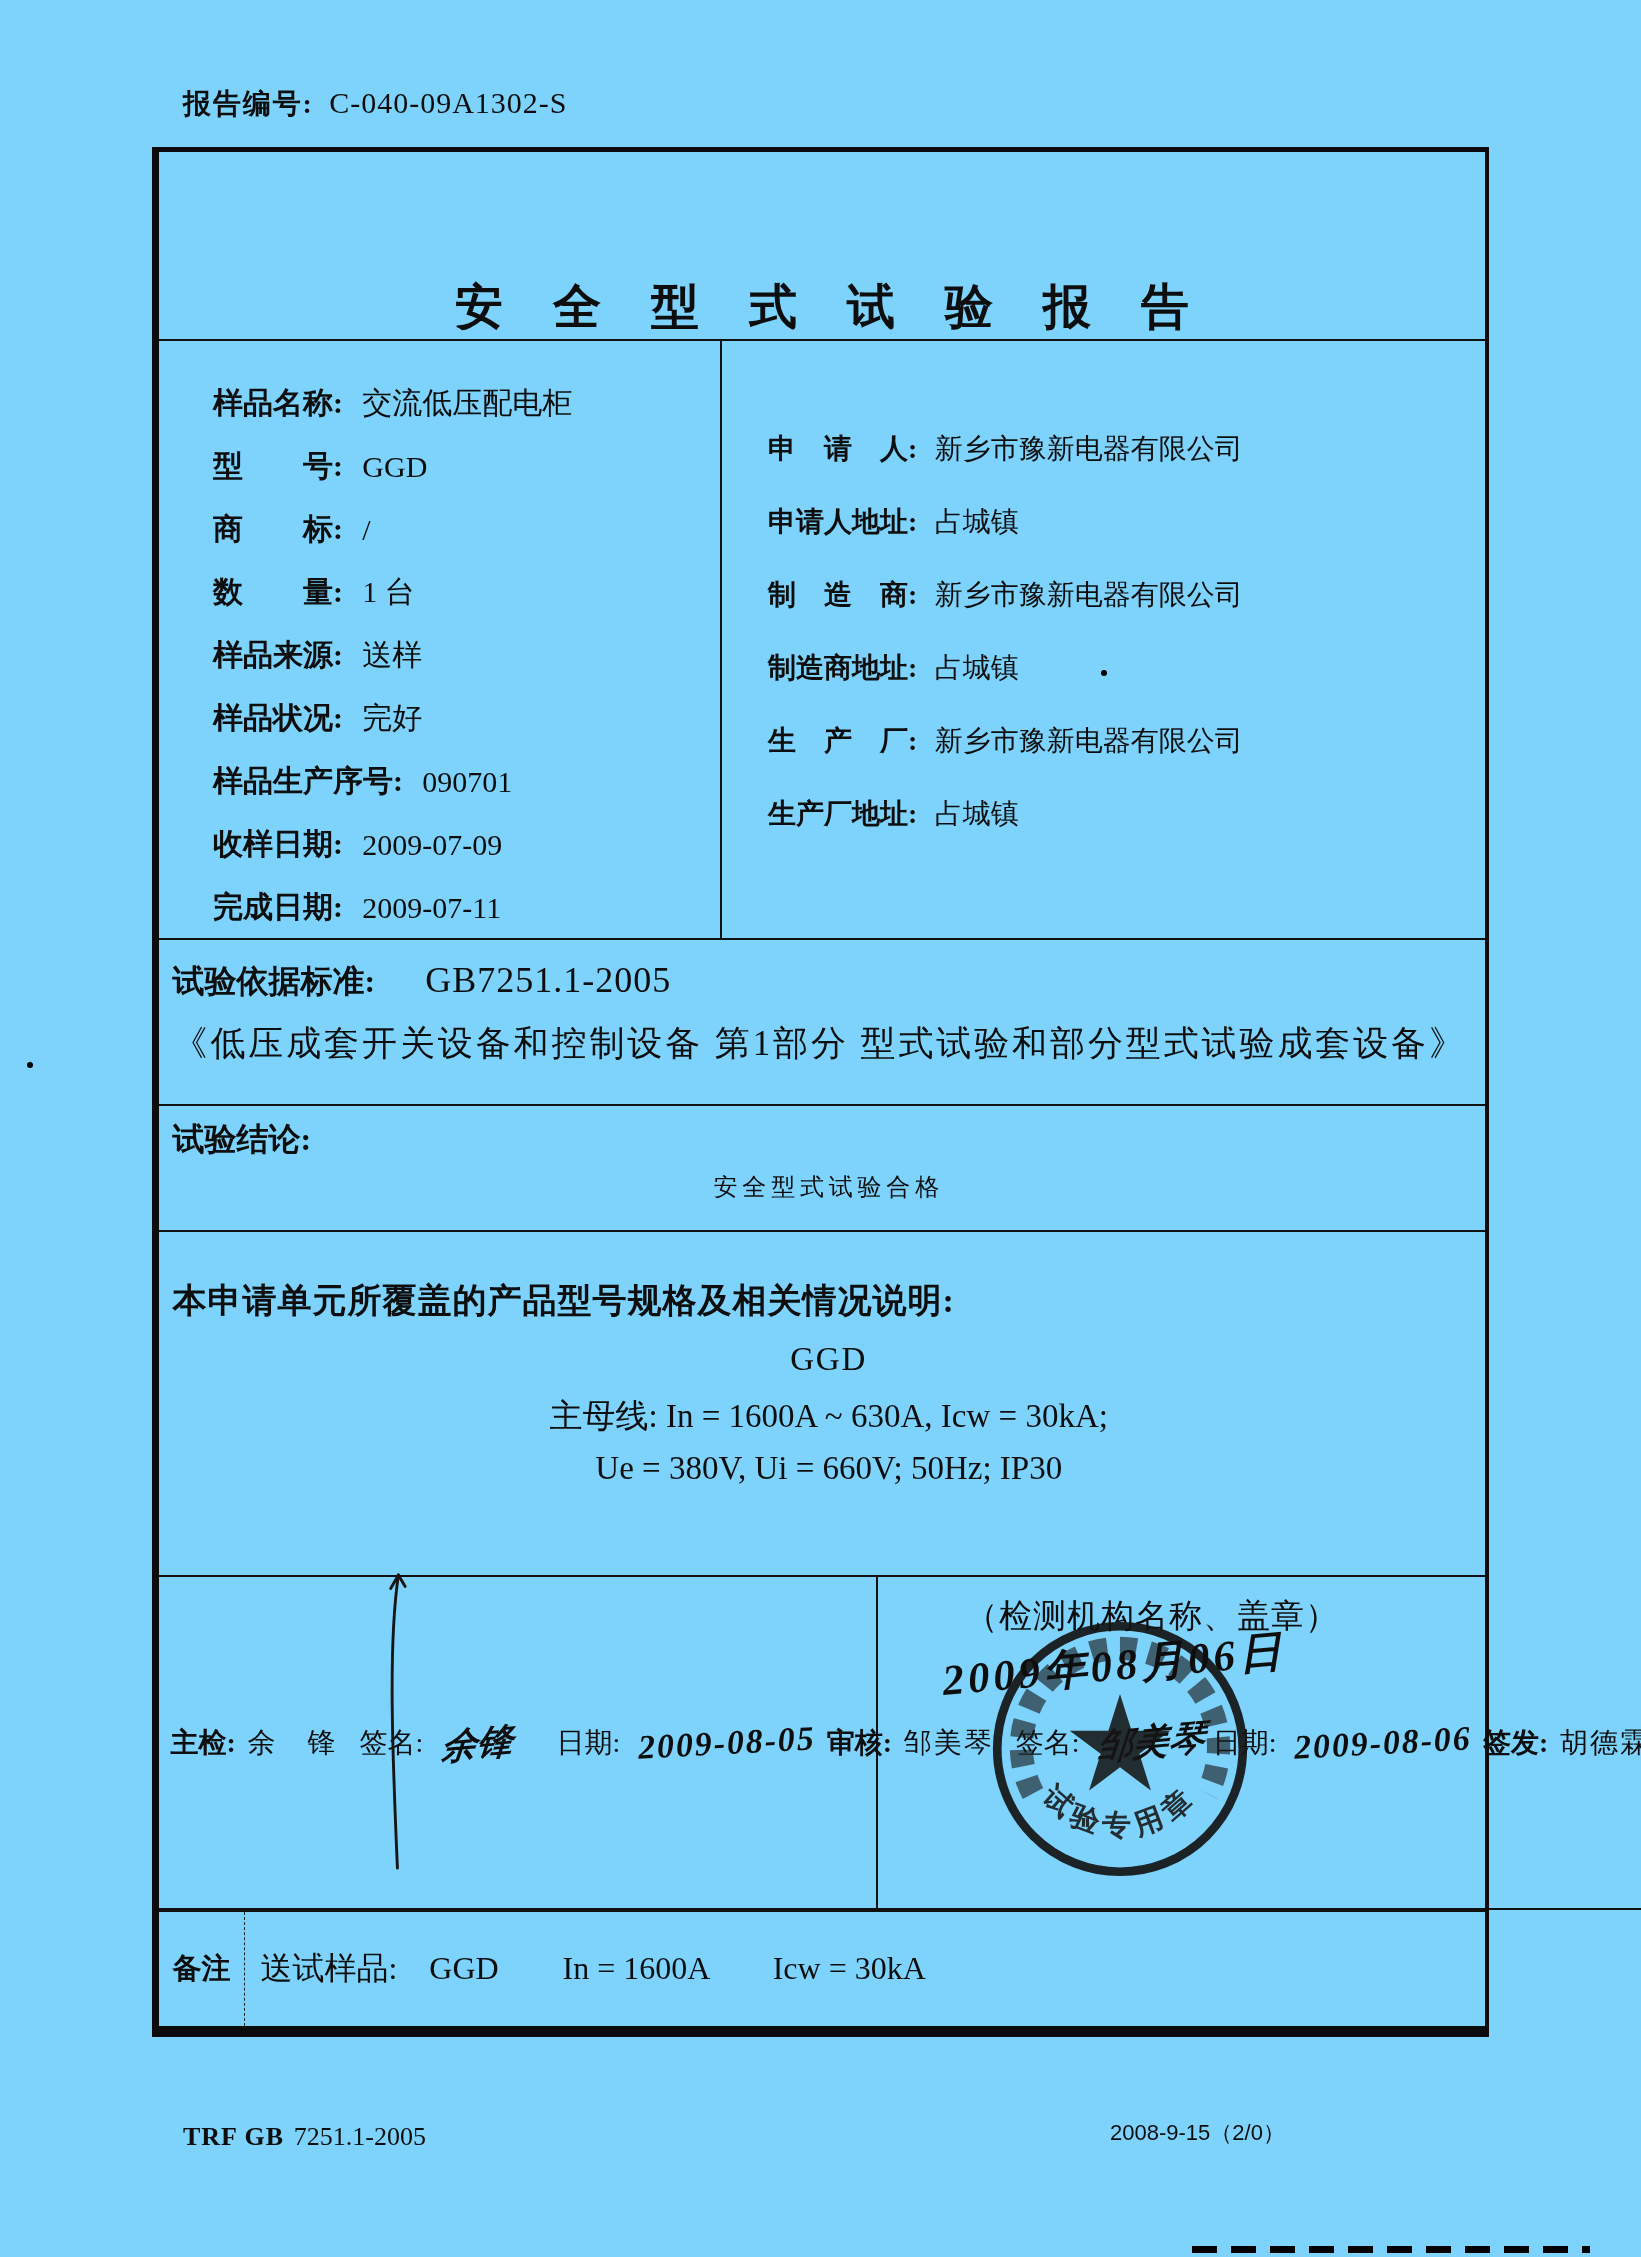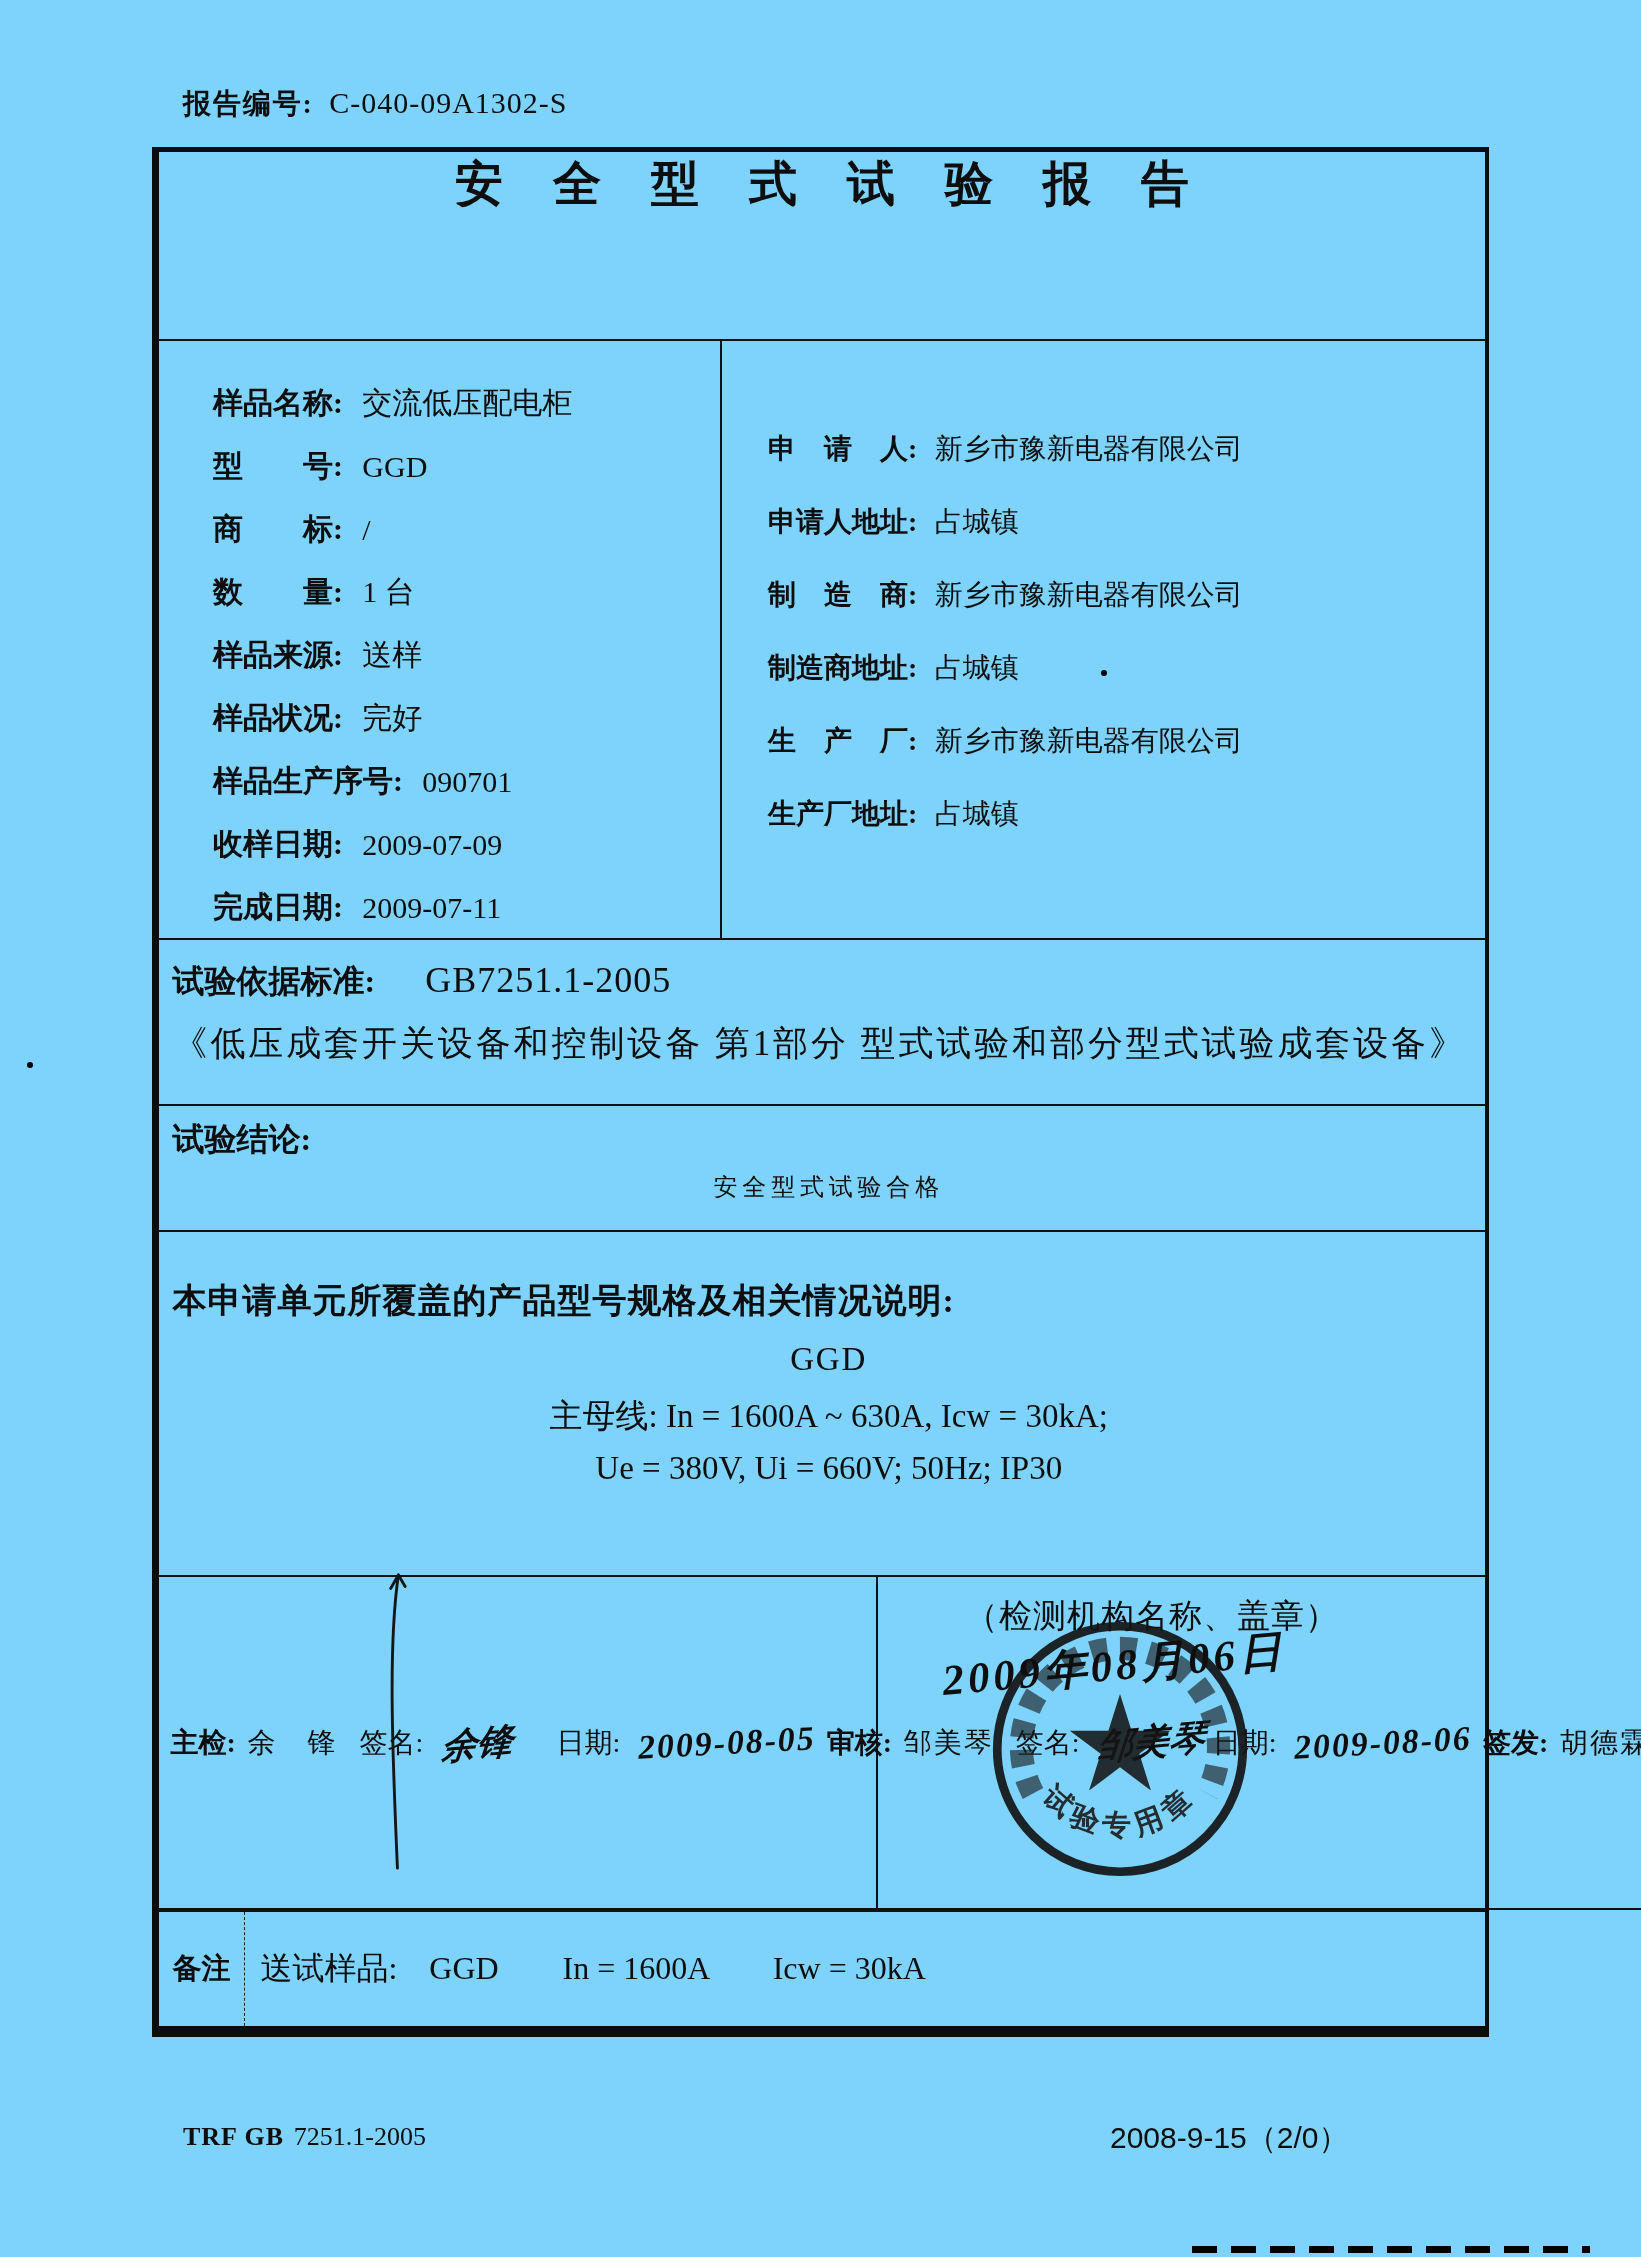--- a/index.html
+++ b/index.html
@@ -10,21 +10,21 @@
   .report-no{position:absolute;left:183px;top:85px;font-size:28px;white-space:nowrap;}
   .report-no .lab{font-weight:700;letter-spacing:1.9px;}
   .report-no .val{margin-left:15.4px;font-size:30px;letter-spacing:1px;}
 
   
   .doc{position:absolute;left:152px;top:147px;width:1337px;height:1890px;
        border:solid #0c0c0c;border-width:5.8px 4.8px 11.6px 7.7px;box-sizing:border-box;
        display:flex;flex-direction:column;}
   .row{box-sizing:border-box;border-bottom:2.9px solid #111;}
 
-  .title-row{height:189px;display:flex;align-items:flex-start;justify-content:center;}
+  .title-row{height:189px;display:flex;align-items:flex-end;justify-content:center;}
   .doc-title{font-size:48px;font-weight:600;letter-spacing:50px;margin-right:-50px;white-space:nowrap;}
 
   .info-row{height:599px;display:flex;}
   .info-left{width:563px;border-right:2.9px solid #111;box-sizing:border-box;padding:31px 0 0 54px;}
   .info-line{height:63px;display:flex;align-items:center;font-size:30px;white-space:nowrap;text-align:center;}
   .info-line .lab{font-weight:700;}
   .info-line .val{margin-left:19.3px;}
   .info-right{flex:1;padding:71px 0 0 46px;}
   .party-line{height:73px;display:flex;align-items:center;font-size:28px;white-space:nowrap;}
   .party-line .lab{font-weight:600;}
@@ -71,21 +71,21 @@
   .remark-row{flex:1;display:flex;border-bottom:none;}
   .remark-label-cell{width:85px;flex:none;border-right:1.9px dashed #222;
                      display:flex;align-items:center;justify-content:center;}
   .remark-label{font-weight:700;font-size:29px;}
   .remark-content{flex:1;display:flex;align-items:center;padding-left:15.4px;font-size:32px;white-space:nowrap;}
 
   
   .footer-left{position:absolute;left:183px;top:2122px;font-size:26px;white-space:nowrap;}
   .footer-left .b{font-weight:700;letter-spacing:1px;}
   .footer-left .r{margin-left:9.7px;}
-  .footer-right{position:absolute;left:1110px;top:2118px;font-size:30px;
+  .footer-right{position:absolute;left:1110px;top:2118px;font-size:22px;
                 font-family:"Liberation Sans","DejaVu Sans",sans-serif;white-space:nowrap;}
 
   
   .artifact-bar{position:absolute;left:1192px;top:2246px;width:398px;height:6.8px;
                 background:repeating-linear-gradient(90deg,#000 0 25px,transparent 25px 39px);}
   .dot{position:absolute;width:5.8px;height:5.8px;background:#000;border-radius:50%;}
   .dot-a{left:27px;top:1062px;}
   .dot-b{left:1101px;top:670px;}
 </style>
 </head>

